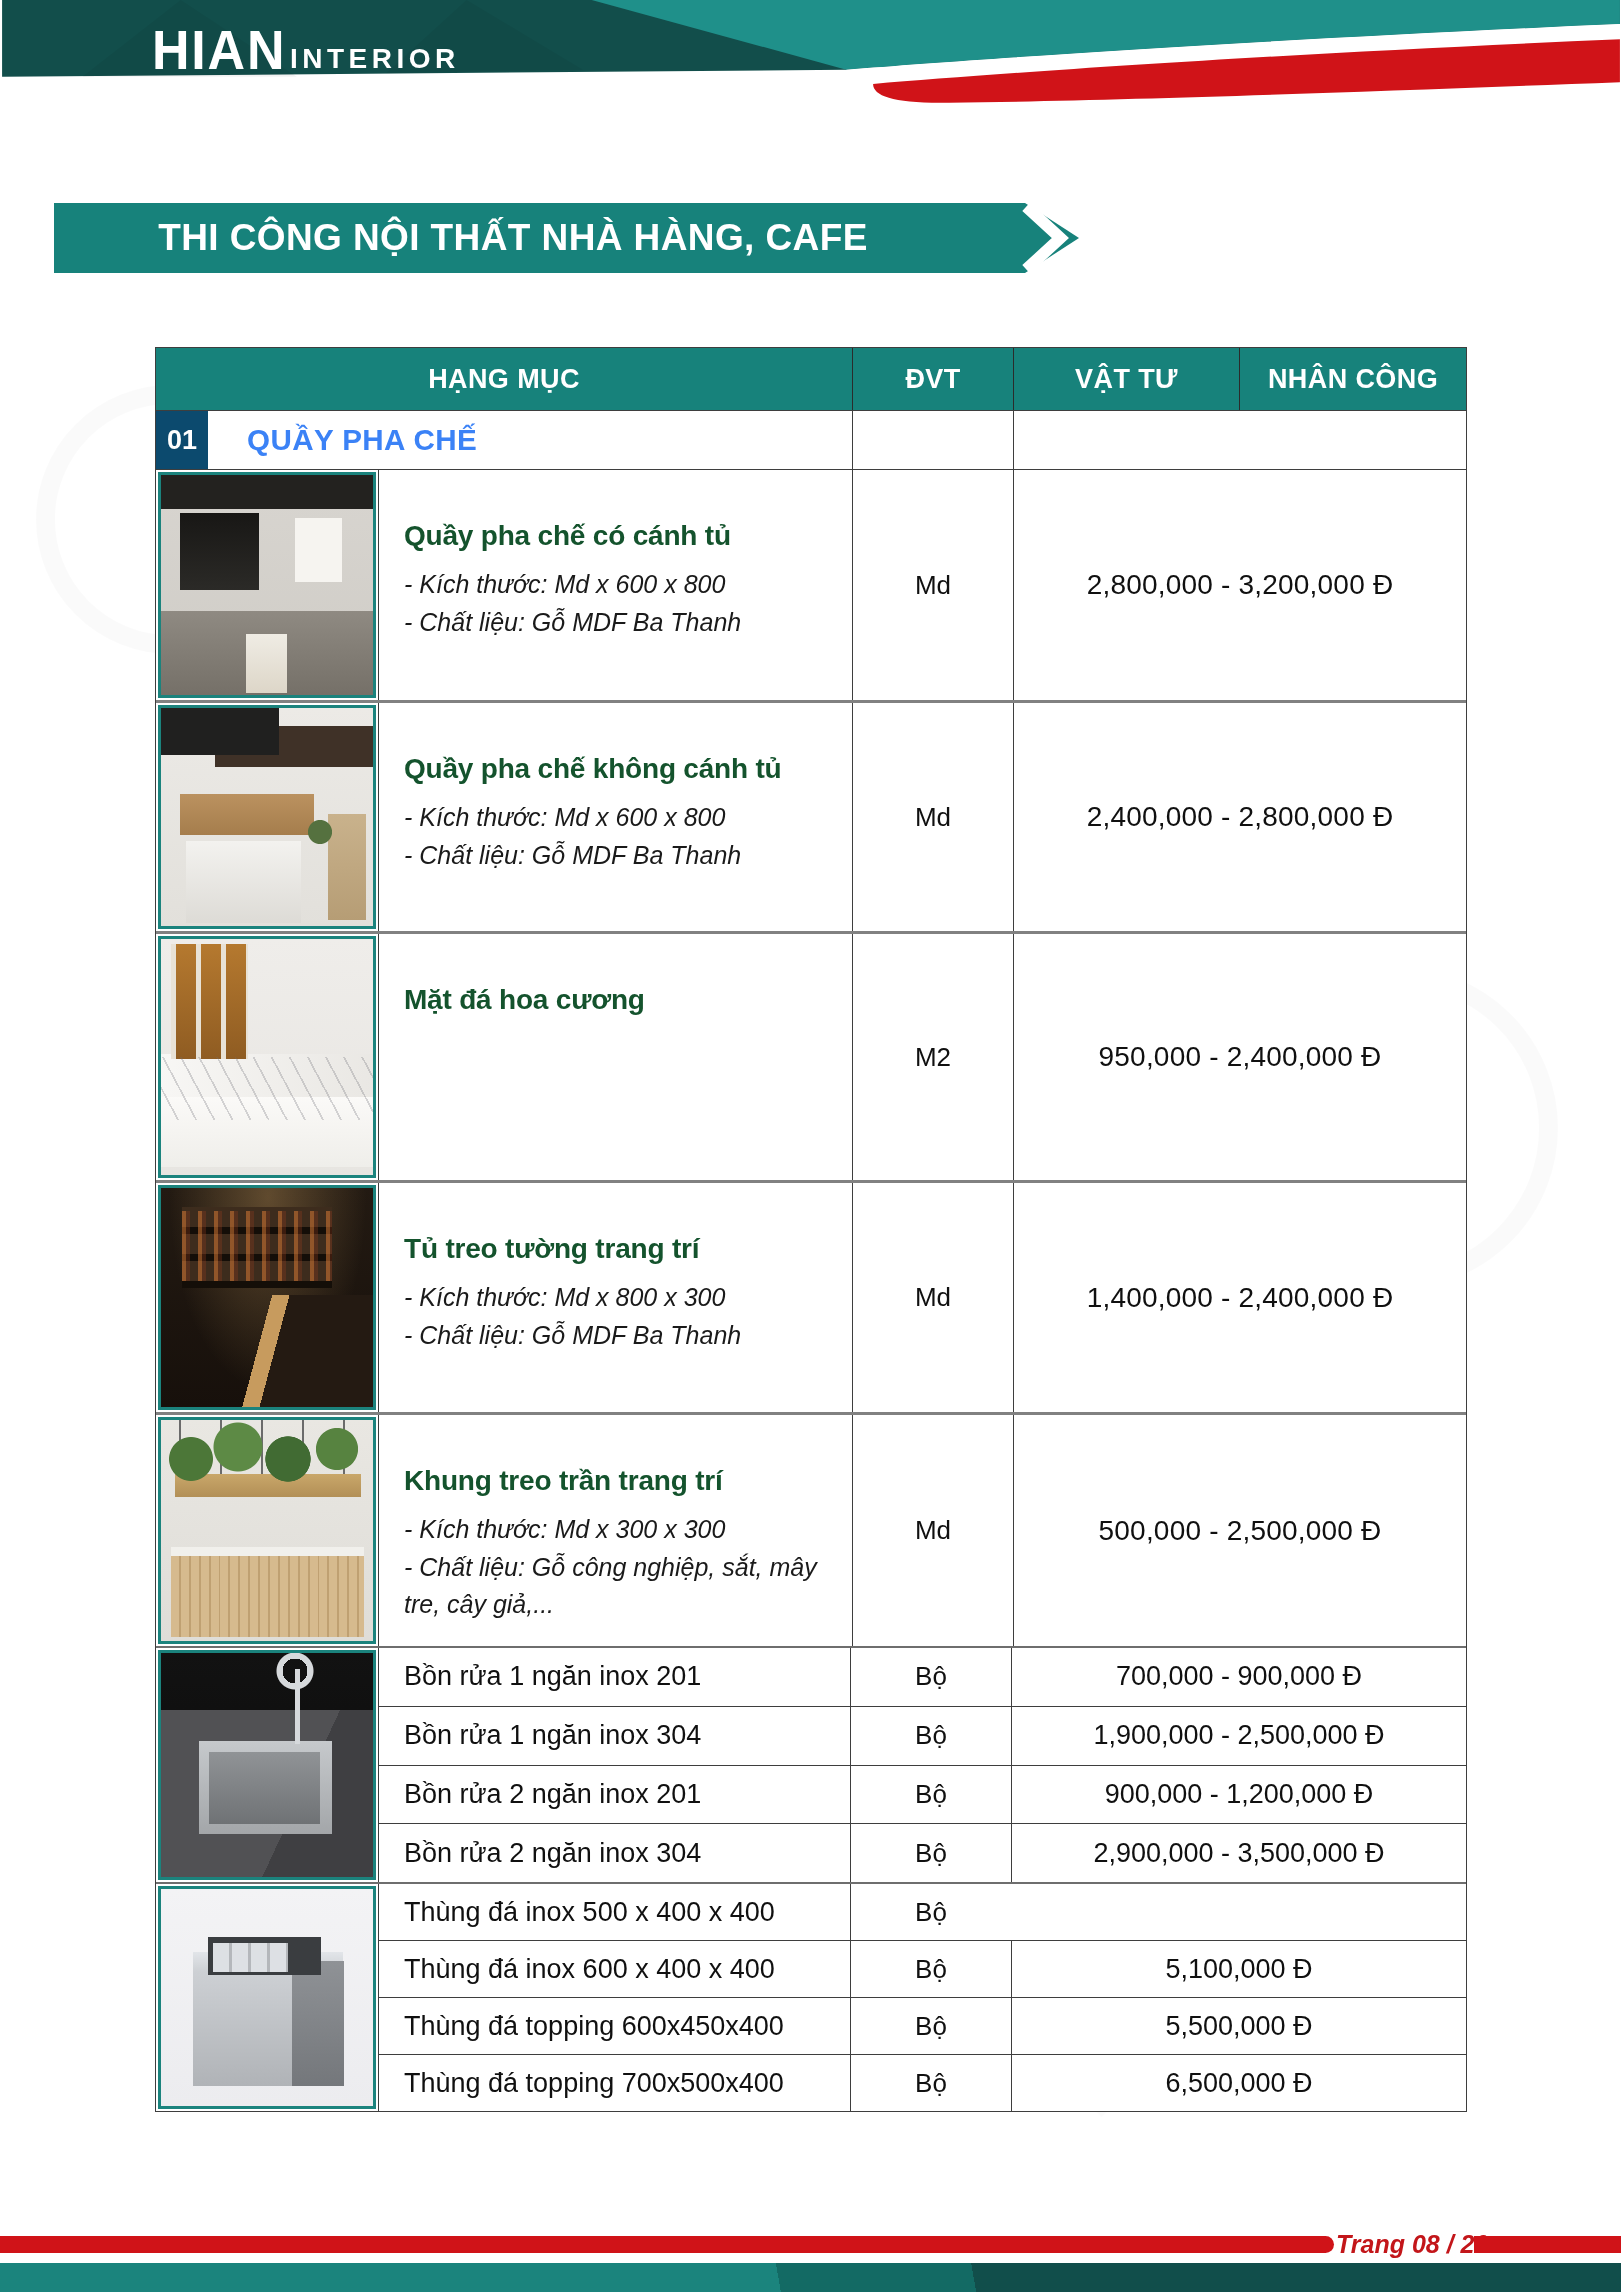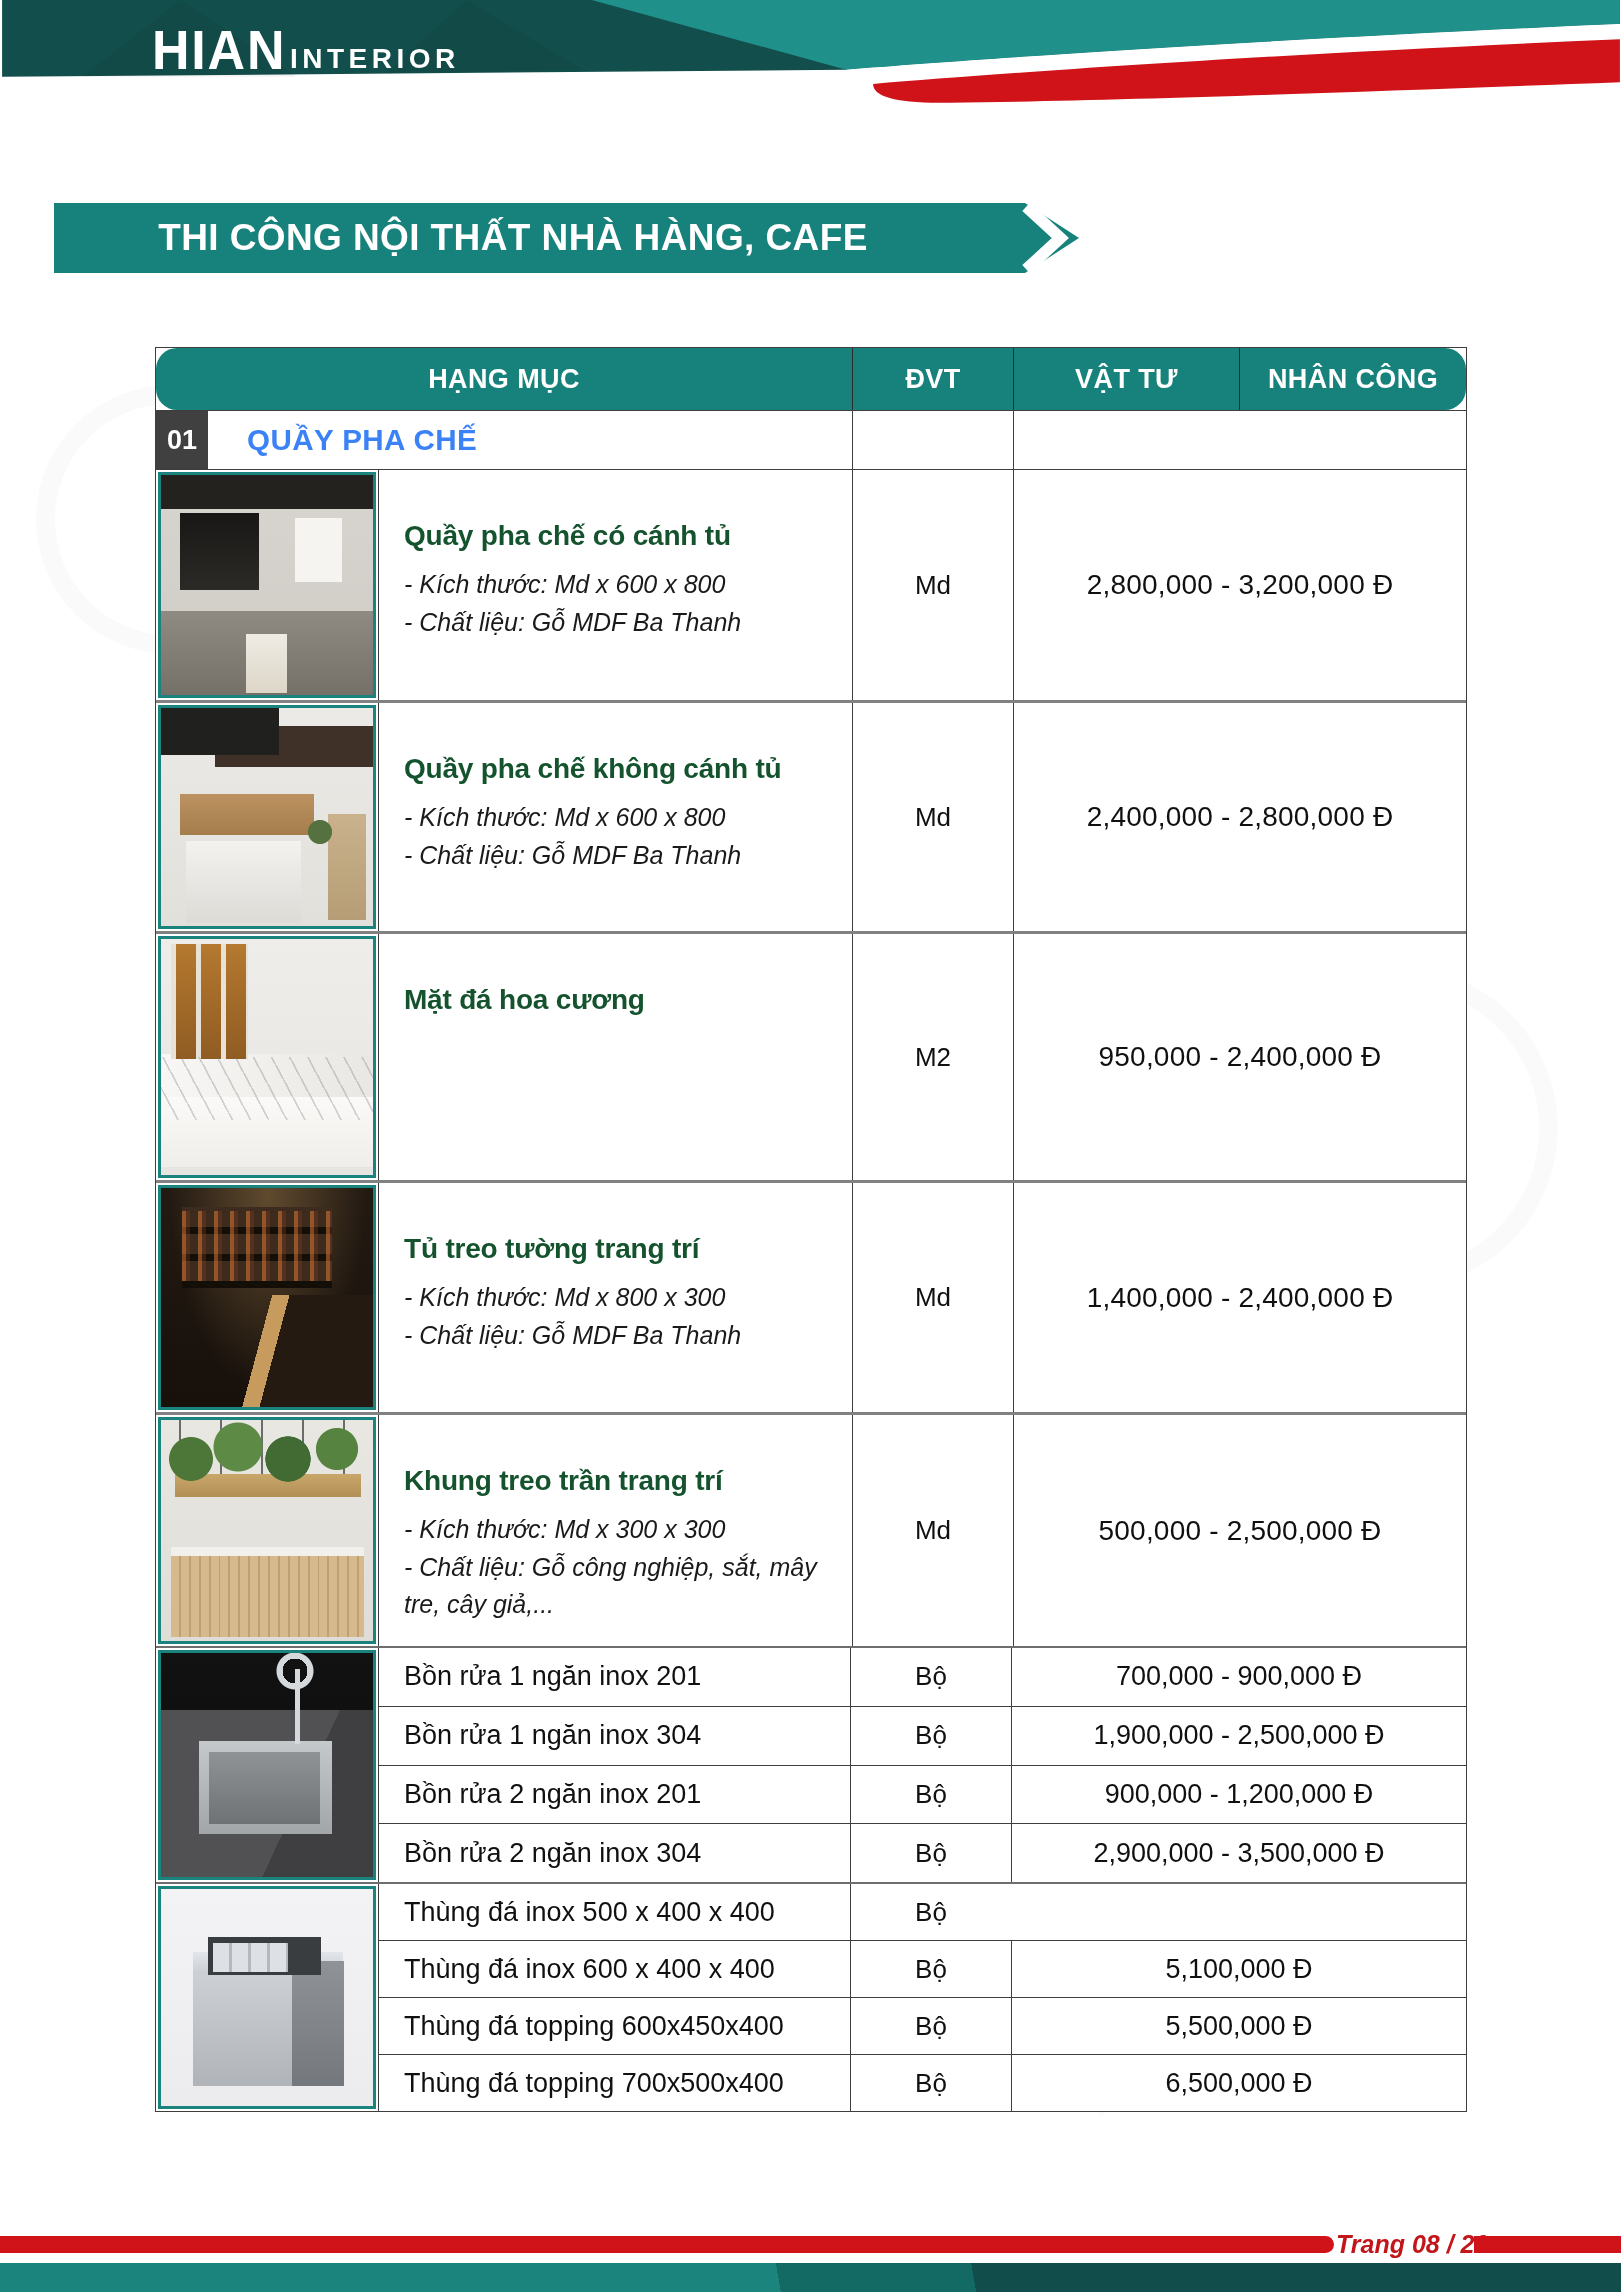--- a/index.html
+++ b/index.html
@@ -20,30 +20,30 @@
 
   
   .title-banner { position:absolute; left:54px; top:203px; width:1025px; height:70px; background:#17827B;
     clip-path:polygon(0 0, calc(100% - 54px) 0, 100% 50%, calc(100% - 54px) 100%, 0 100%);
     display:flex; align-items:center; justify-content:center; padding-right:107px; }
   .title-banner span { color:#ffffff; font-size:37px; font-weight:bold; letter-spacing:0.4px; white-space:nowrap; }
   .banner-cut { position:absolute; left:1019px; top:203px; }
 
   
   .price-table { position:absolute; left:155px; top:347px; width:1312px; border:1.8px solid #3E3E3E; background:#fff; }
-  .thead { display:flex; height:62px; background:#17827B; color:#fff;border-radius:21px; }
+  .thead { display:flex; height:62px; background:#17827B; color:#fff; }
   .th { display:flex; align-items:center; justify-content:center; font-size:27px; font-weight:bold; letter-spacing:0.4px; }
   .th-name { width:696px; }
   .th-unit { width:161px; border-left:1.8px solid #2B2B2B; }
   .th-material { width:226px; border-left:1.8px solid #2B2B2B; }
   .th-labor { flex:1; border-left:1.8px solid #2B2B2B; }
 
   .sec-row { display:flex; height:59px; border-top:1.8px solid #3E3E3E; background:#fff; }
   .sec-main { width:696px; display:flex; align-items:center; }
-  .sec-num { width:52px; height:100%; background:#404040; color:#fff; font-weight:bold; font-size:27px;
+  .sec-num { width:52px; height:100%; background:#0c4a6e; color:#fff; font-weight:bold; font-size:27px;
              display:flex; align-items:center; justify-content:center; }
   .sec-title { margin-left:39px; color:#3b82f6; font-weight:bold; font-size:29.6px; letter-spacing:0.4px; }
   .sec-unit { width:161px; border-left:1.8px solid #3E3E3E; }
   .sec-price { flex:1; border-left:1.8px solid #3E3E3E; }
 
   .prow { display:flex; border-top:1.8px solid #3E3E3E; background:#fff; }
   .prow.thick { border-top:3.6px solid #818181; }
   .r1{height:231px} .r2{height:231px} .r3{height:249px} .r4{height:232px} .r5{height:234px}
   .img-cell { width:222px; position:relative; }
   .photo { position:absolute; inset:1.8px; border:3.6px solid #1B837D; }

